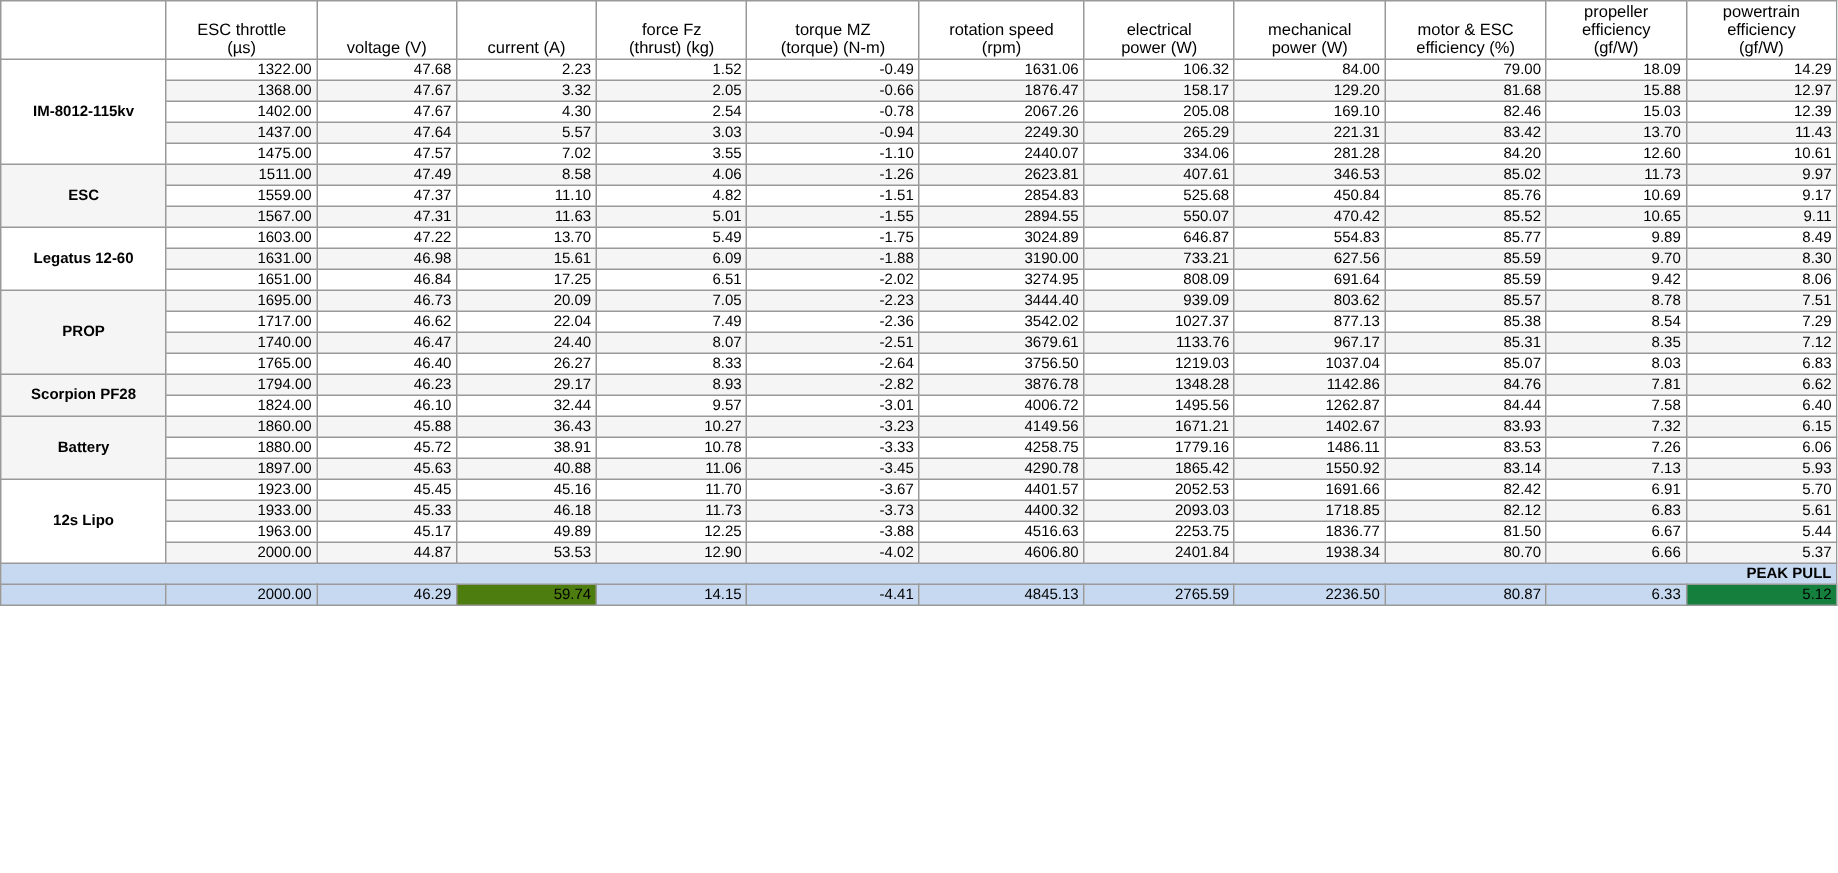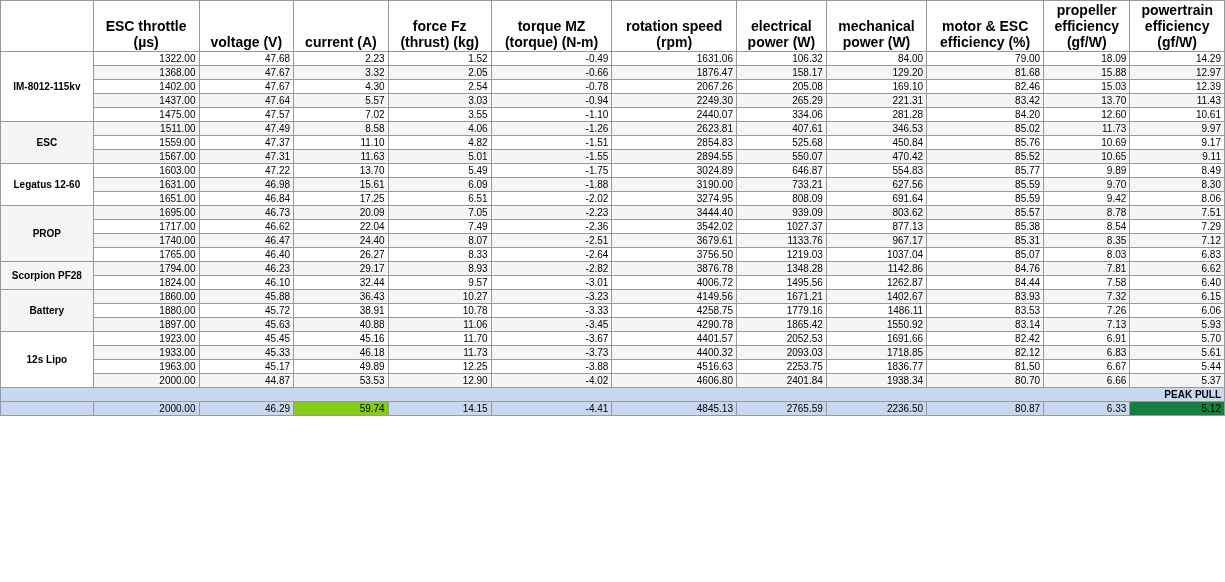--- a/index.html
+++ b/index.html
@@ -6,24 +6,24 @@
     body { font-family: Arial, sans-serif; font-size: 10px; background: #fff; }
     table { border-collapse: collapse; width: 100%; }
     th, td {
       border: 1px solid #999;
       padding: 1px 3px;
       text-align: right;
       white-space: nowrap;
     }
     th {
       background: #fff;
-      font-weight: bold;
+      font-weight: normal;
       text-align: center;
       vertical-align: bottom;
-      font-size: 14px;
+      font-size: 11px;
     }
     td.label-cell {
       text-align: center;
       font-weight: bold;
       background: #fff;
     }
     tr.data-row td { background: #fff; }
     tr.data-row:nth-child(even) td { background: #f5f5f5; }
     tr.peak-pull-header td {
       background: #c6d9f0;
@@ -373,21 +373,21 @@
         <td>6.66</td>
         <td>5.37</td>
       </tr>
       <tr class="peak-pull-header">
         <td colspan="12">PEAK PULL</td>
       </tr>
       <tr class="peak-pull-data">
         <td></td>
         <td style="background: rgb(198, 217, 240);">2000.00</td>
         <td style="background: rgb(198, 217, 240);">46.29</td>
-        <td style="background: #84cc16;">59.74</td>
+        <td style="background: #4d7c0f;">59.74</td>
         <td style="background: rgb(198, 217, 240);">14.15</td>
         <td style="background: rgb(198, 217, 240);">-4.41</td>
         <td style="background: rgb(198, 217, 240);">4845.13</td>
         <td style="background: rgb(198, 217, 240);">2765.59</td>
         <td style="background: rgb(198, 217, 240);">2236.50</td>
         <td style="background: rgb(198, 217, 240);">80.87</td>
         <td style="background: rgb(198, 217, 240);">6.33</td>
         <td style="background: #15803d;">5.12</td>
       </tr>
     </tbody>

